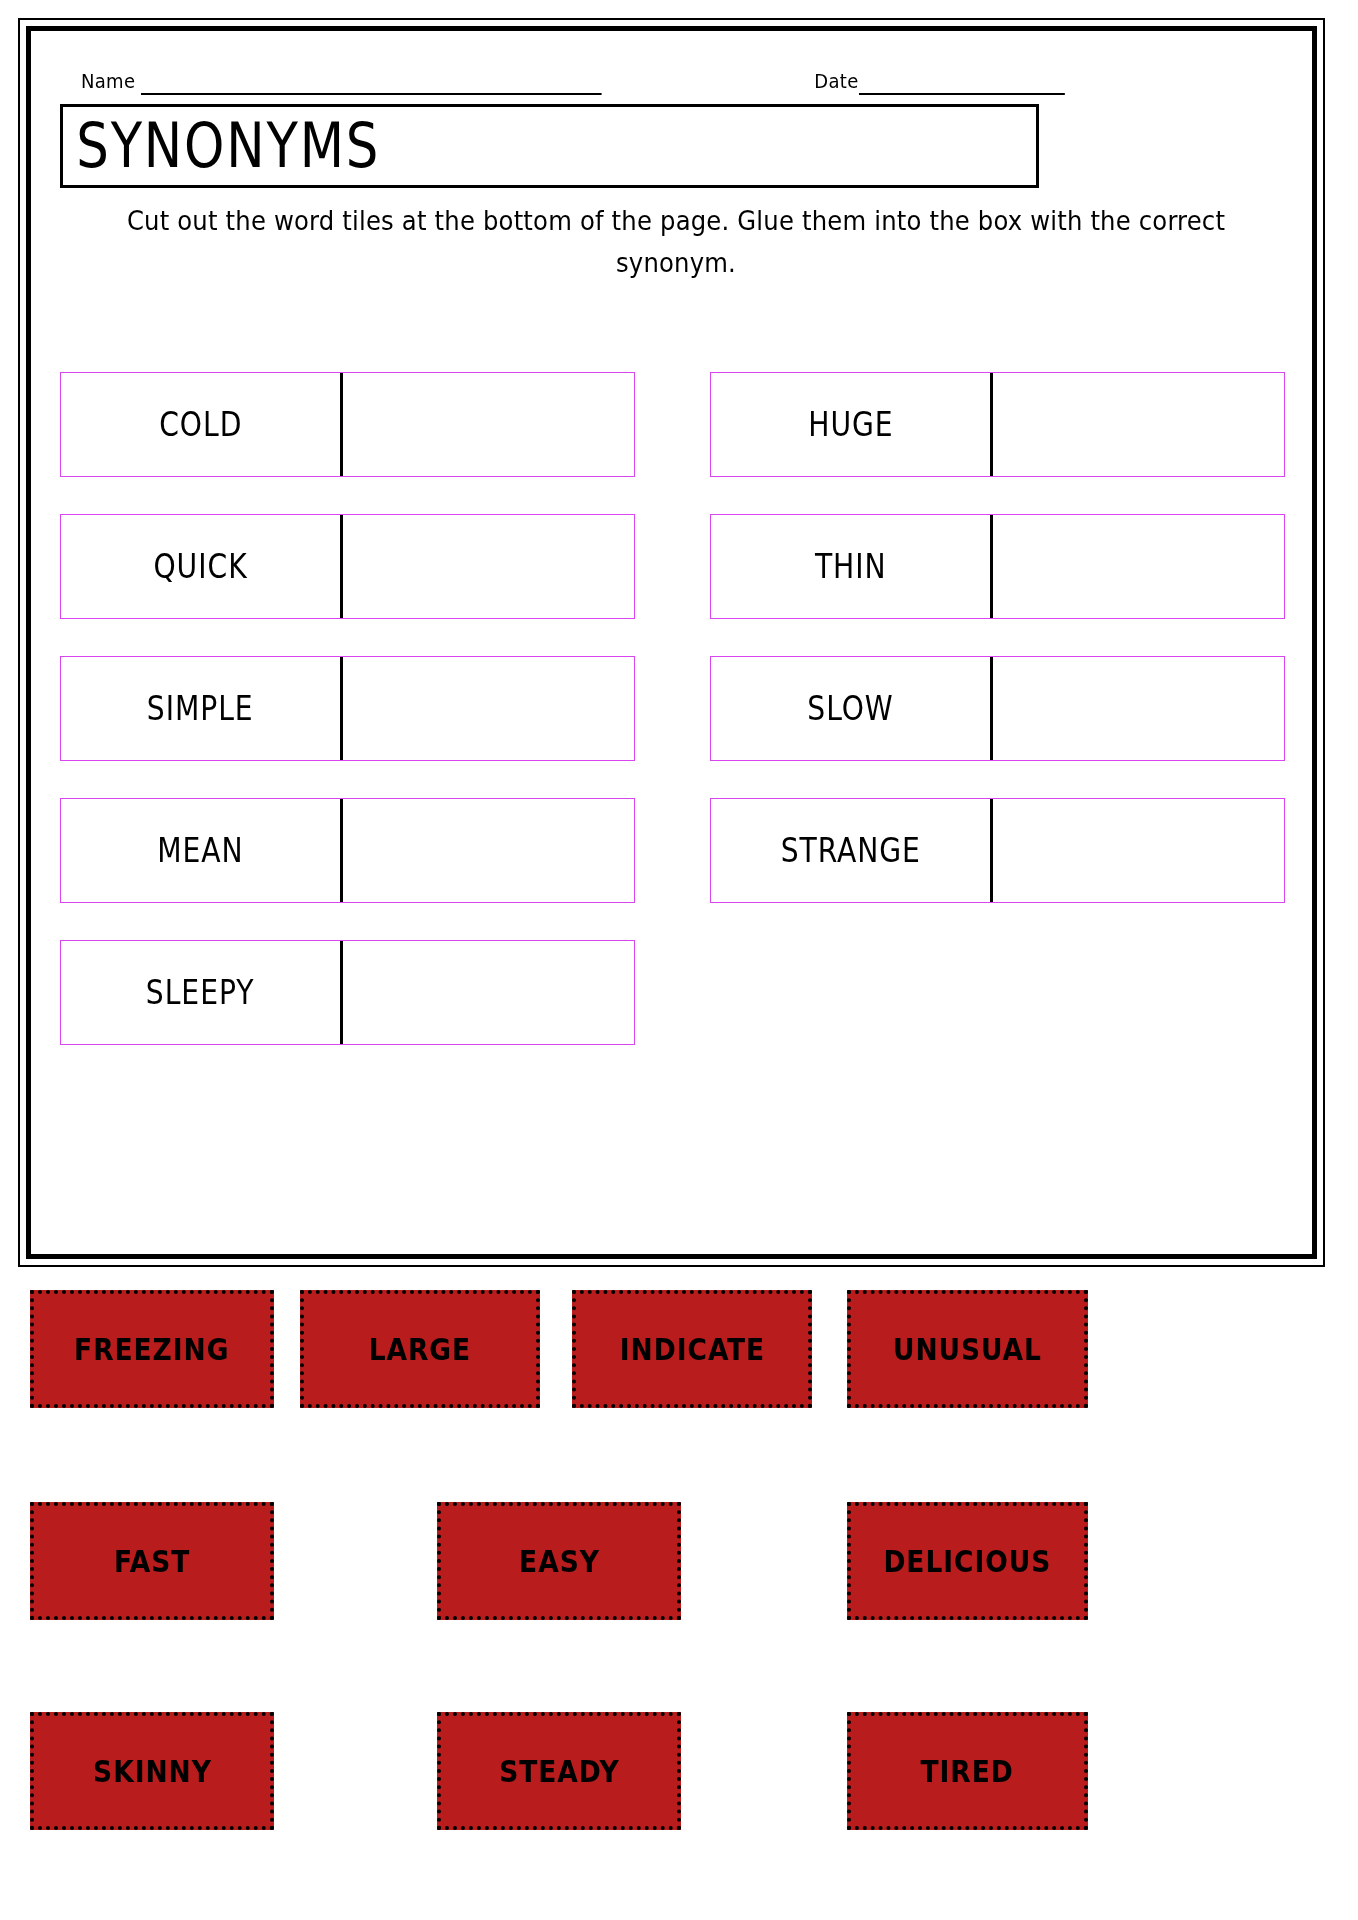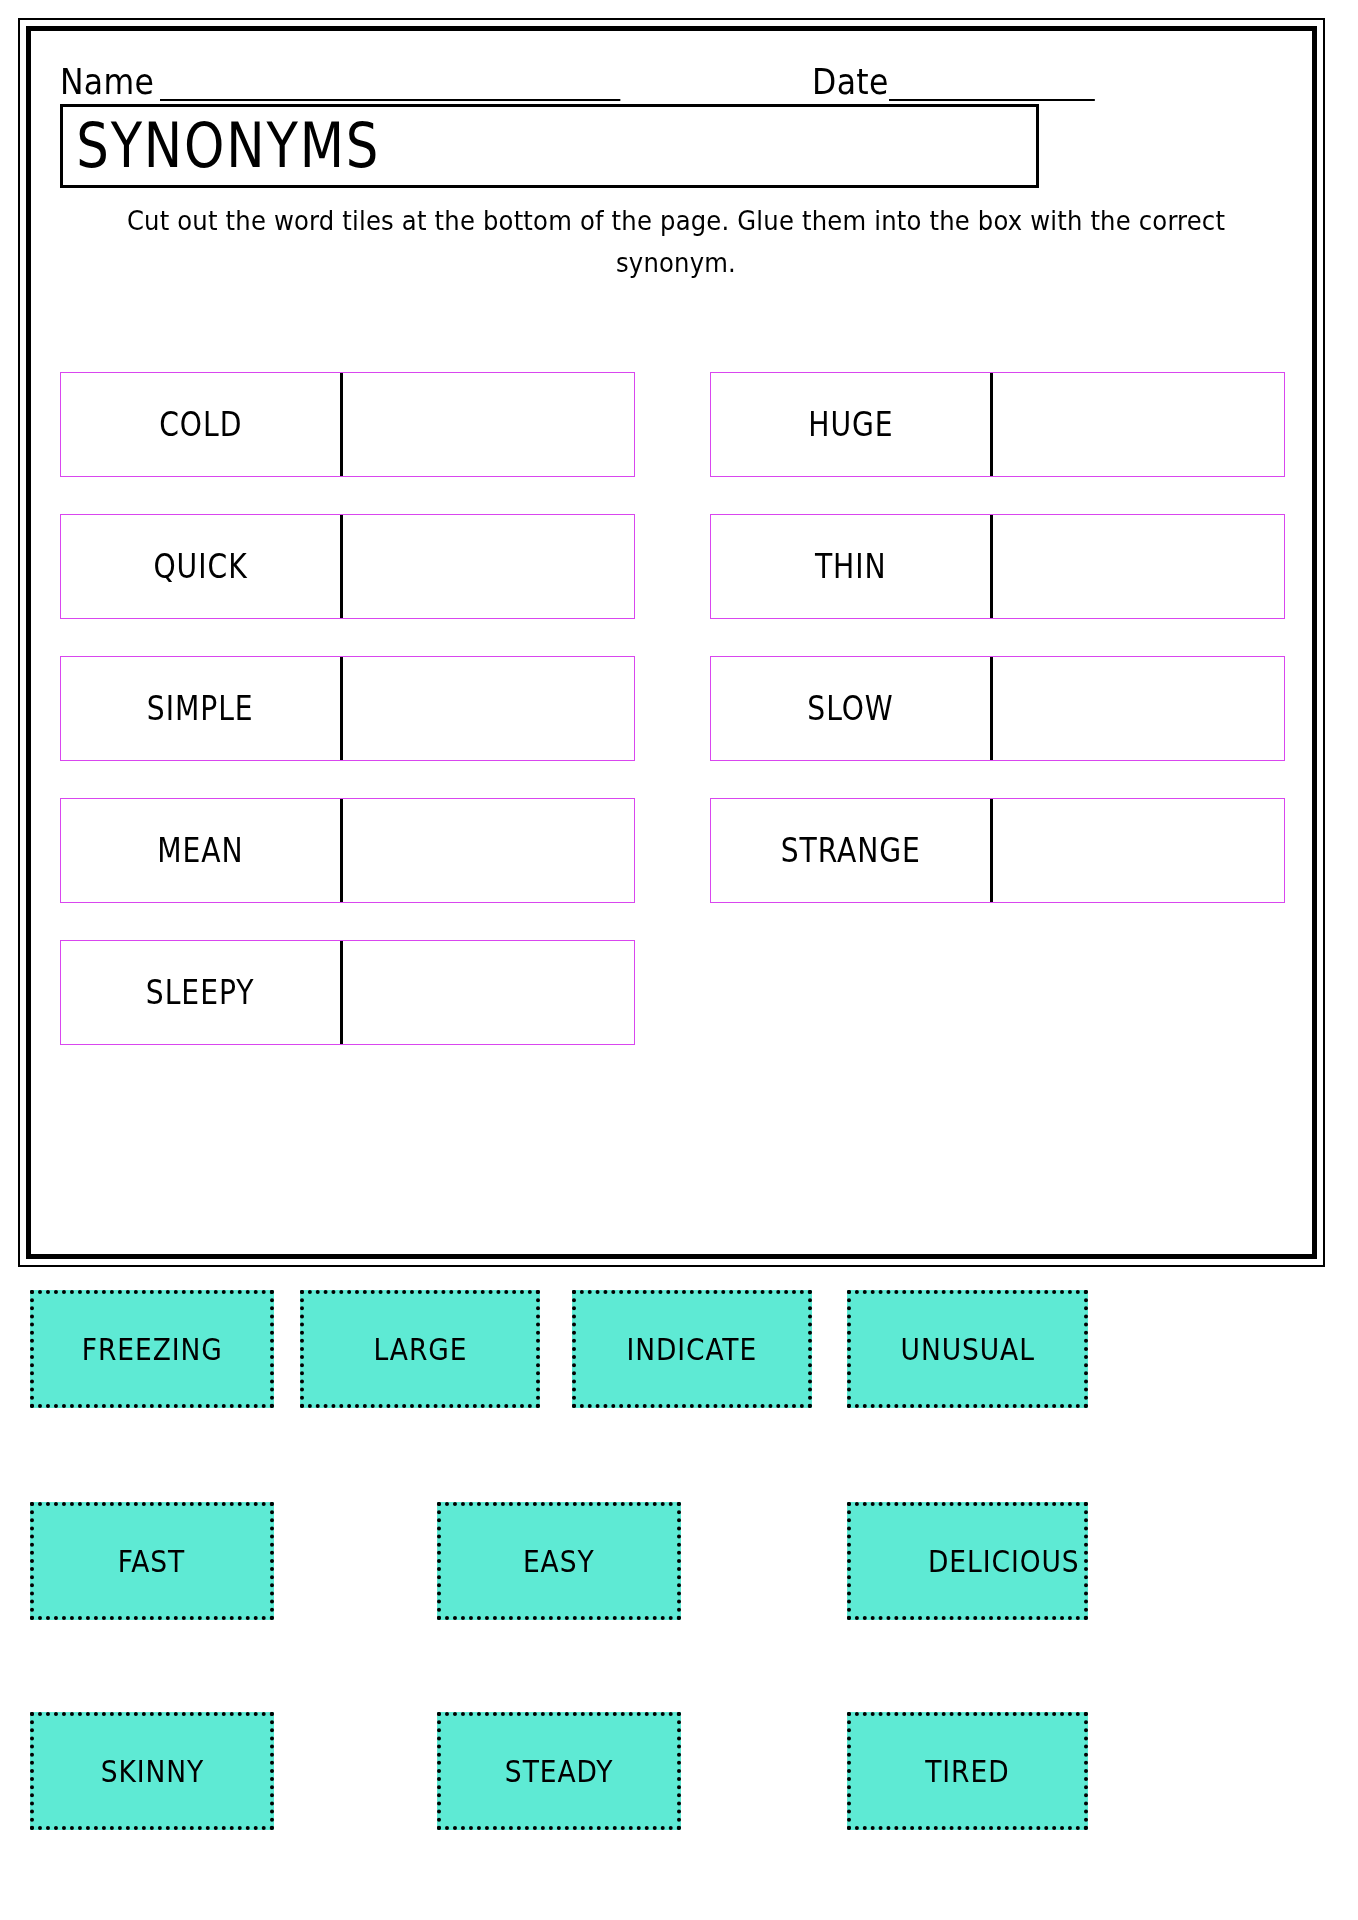--- a/index.html
+++ b/index.html
@@ -41,23 +41,24 @@
   .namedate-row {
     position: absolute;
     left: 60px;
     top: 62px;
     width: 1225px;
     height: 40px;
     display: flex;
     align-items: baseline;
   }
   .nd-label {
-    font-size: 35px;
+    font-size: 20px;
     letter-spacing: 0.3px;
     white-space: nowrap;
+    margin-left: 21px;
   }
   .nd-rule {
     font-size: 28px;
     letter-spacing: -0.5px;
     white-space: nowrap;
     overflow: hidden;
   }
   .nd-name-rule { width: 620px; margin-left: 6px; }
   .nd-spacer { width: 32px; }
   .nd-date-rule { width: 310px; }
@@ -160,21 +161,22 @@
 
   .tile {
     position: absolute;
     top: 0;
     height: 118px;
     border: 4px dotted #000;
     box-sizing: border-box;
     display: flex;
     align-items: center;
     justify-content: center;
-    background: #5eead4;
+    background: #b91c1c;
+    font-weight: bold;
   }
   .tile-text {
     font-size: 31px;
     letter-spacing: 1px;
     transform: scaleX(0.95);
     white-space: nowrap;
   }
 </style>
 </head>
 <body>
@@ -277,21 +279,21 @@
     </div>
   </div>
 
   <div class="tile-row tile-row-2">
     <div class="tile" style="left:30px;  width:244px;">
       <span class="tile-text">FAST</span>
     </div>
     <div class="tile" style="left:437px; width:244px;">
       <span class="tile-text">EASY</span>
     </div>
-    <div class="tile" style="left:847px; width:241px;justify-content:flex-end;">
+    <div class="tile" style="left:847px; width:241px;">
       <span class="tile-text">DELICIOUS</span>
     </div>
   </div>
 
   <div class="tile-row tile-row-3">
     <div class="tile" style="left:30px;  width:244px;">
       <span class="tile-text">SKINNY</span>
     </div>
     <div class="tile" style="left:437px; width:244px;">
       <span class="tile-text">STEADY</span>

